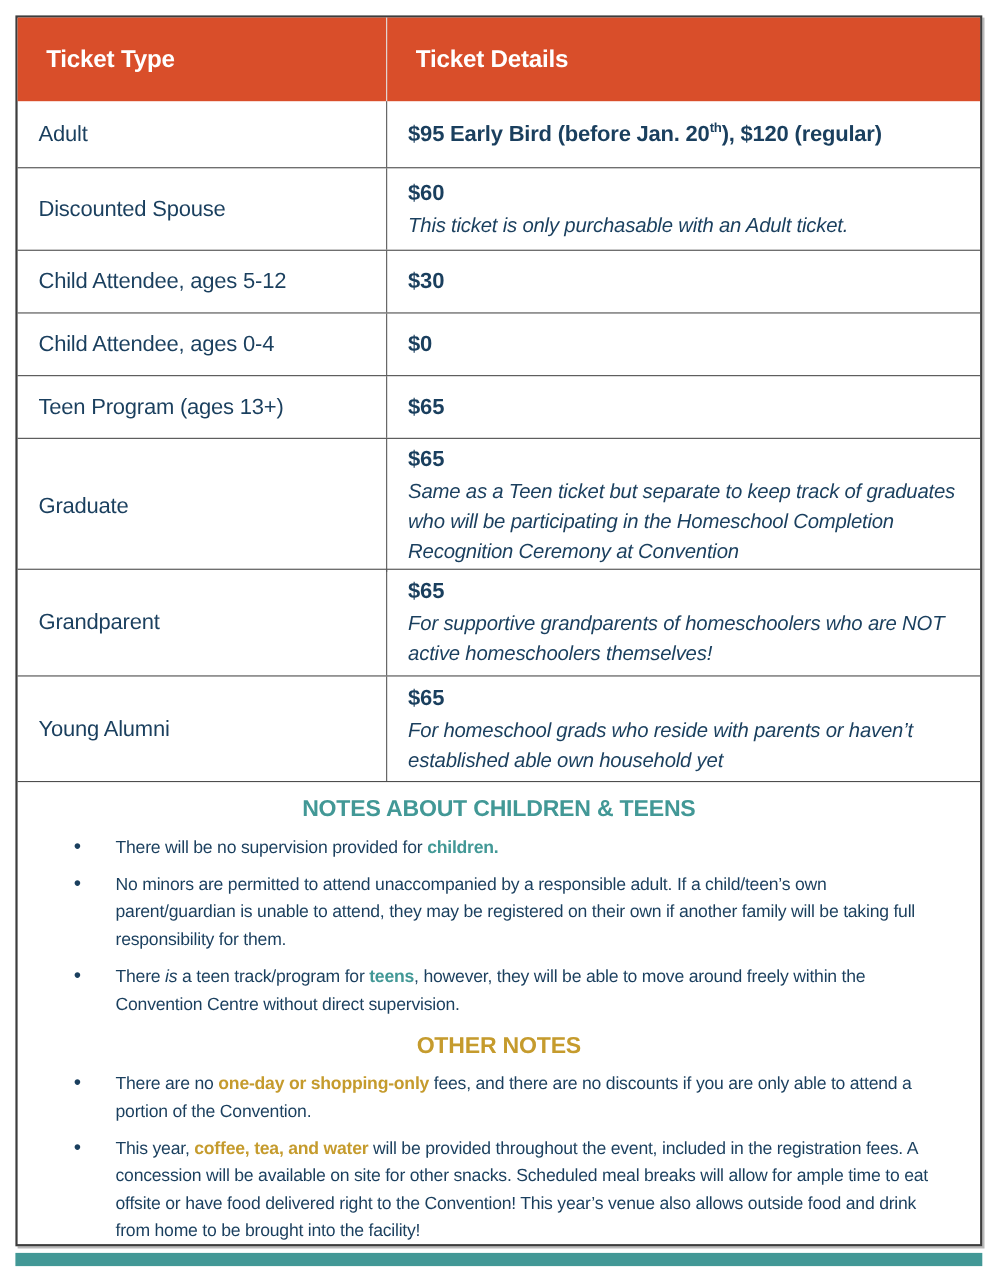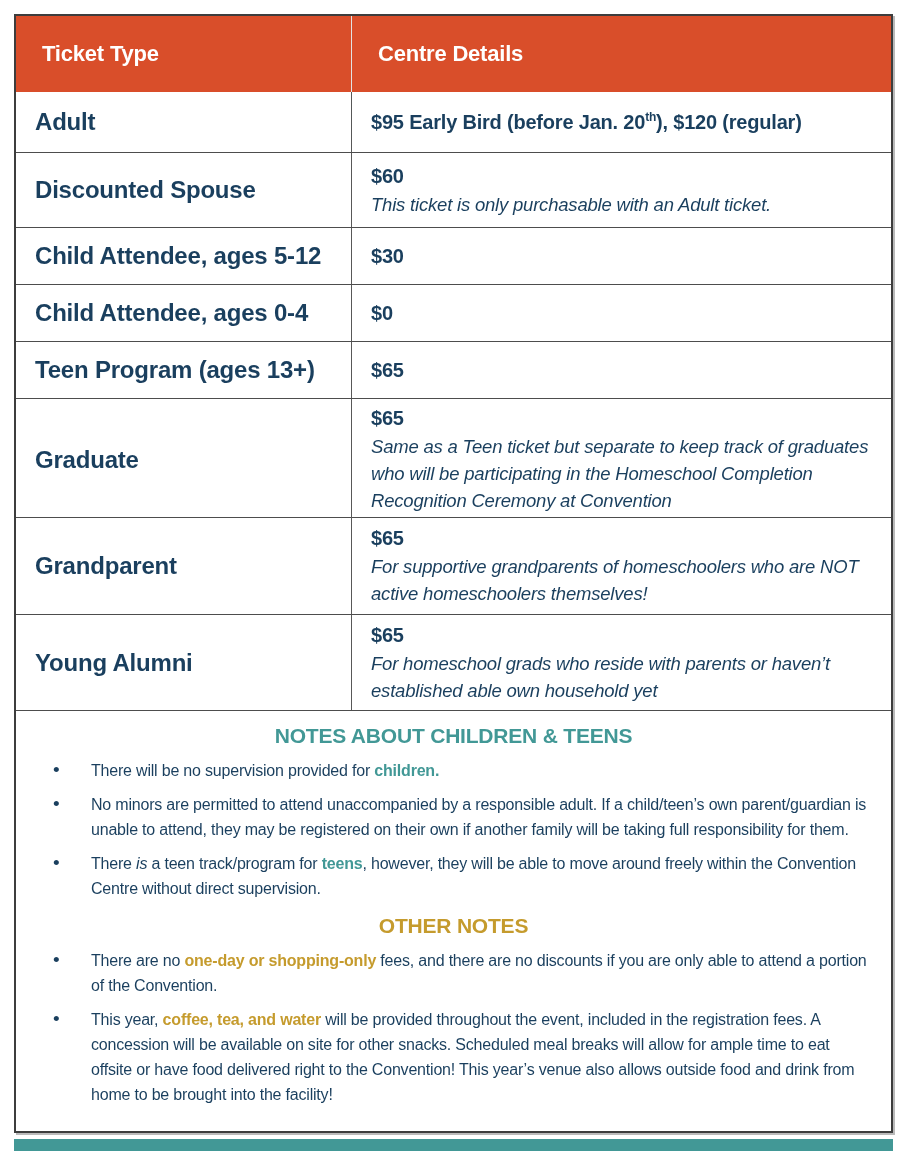--- a/index.html
+++ b/index.html
@@ -28,27 +28,27 @@
   }
   .cell-left{border-right:1.5px solid #585858;}
   .row-adult{height:60px}
   .row-spouse{height:75px}
   .row-child-5-12{height:57px}
   .row-child-0-4{height:57px}
   .row-teen{height:57px}
   .row-graduate{height:119px}
   .row-grandparent{height:97px}
   .row-young-alumni{height:96px}
-  .ticket-type{font-size:24px;font-weight:bold;line-height:24px;}
+  .ticket-type{font-size:20px;font-weight:normal;line-height:24px;}
   .price{font-size:20px;font-weight:bold;line-height:27px;}
   .price sup{font-size:12px;line-height:0;}
   .note{font-size:18.5px;font-style:italic;line-height:27px;margin-top:1px;}
   .notes-cell{
     border-top:1.5px solid #4d4d4d;height:421px;box-sizing:border-box;
-    padding:0 22px;overflow:hidden;
+    padding:0 36px;overflow:hidden;
   }
   .notes-title{text-align:center;font-weight:bold;font-size:21px;margin:13px 0 10px;}
   .notes-list{list-style:none;margin:4px 0 0 0;padding:0;}
   .notes-list li{
     position:relative;padding-left:53px;margin-top:9px;
     font-size:16px;line-height:25px;
   }
   .notes-list li::before{
     content:"\2022";position:absolute;left:15px;top:-1px;font-size:19px;
   }
@@ -63,21 +63,21 @@
 </style>
 </head>
 <body>
 
 <div class="sheet">
   <div class="trow thead">
     <div class="cell cell-left">
       <span>Ticket Type</span>
     </div>
     <div class="cell">
-      <span>Centre Details</span>
+      <span>Ticket Details</span>
     </div>
   </div>
   <div>
       <div class="trow row-adult">
         <div class="cell cell-left">
           <div class="ticket-type">Adult</div>
         </div>
         <div class="cell">
           <div class="price"><span>$95 Early Bird (before Jan. 20</span><sup>th</sup><span>), $120 (regular)</span></div>
         </div>

